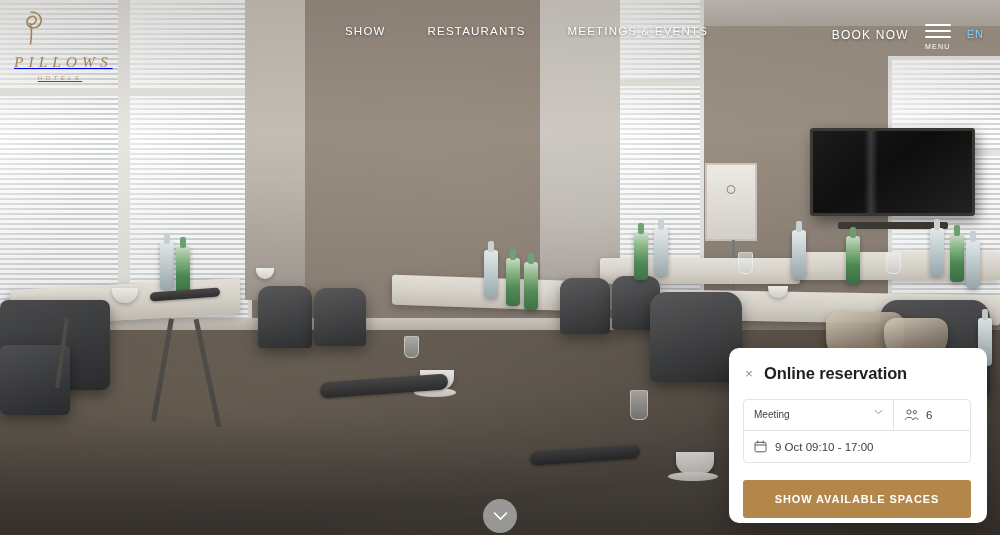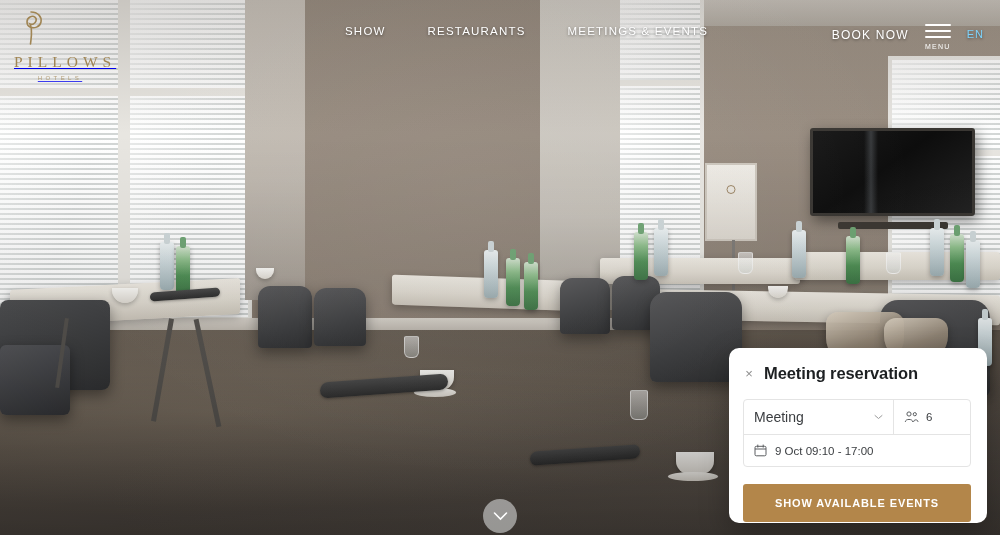--- a/index.html
+++ b/index.html
@@ -187,21 +187,21 @@
     position: absolute; inset: 0;
     background:
       radial-gradient(ellipse at 48% 35%, rgba(255,255,255,.06), transparent 60%),
       linear-gradient(180deg, rgba(60,52,44,.18) 0%, rgba(0,0,0,0) 25%, rgba(0,0,0,.10) 70%, rgba(0,0,0,.30) 100%);
   }
 
   
   .header {
     position: absolute; left: 0; top: 0; width: 100%; height: 72px; z-index: 20;
   }
-  .logo { position: absolute; left: 14px; top: 8px; width: 92px; text-align: center; }
+  .logo { position: absolute; left: 14px; top: 8px; width: 92px; text-align: center; font-style: italic; }
   .logo-mark { display: block; margin: 0 auto 6px; }
   .logo-word {
     display: block; color: #a08554; font-size: 15.5px; letter-spacing: 5px;
     font-family: "Liberation Serif", serif; line-height: 1;
   }
   .logo-sub {
     display: block; color: #a08554; font-size: 6px; letter-spacing: 3.4px;
     margin-top: 5px; opacity: .75;
   }
 
@@ -252,22 +252,22 @@
   .resv-head { display: flex; align-items: center; gap: 9px; margin-bottom: 16px; }
   .resv-close {
     font-size: 13px; color: #8d8d8d; cursor: pointer; line-height: 1;
     width: 12px; text-align: center;
   }
   .resv-title { font-size: 16.5px; color: #1d2022; font-weight: 700; letter-spacing: -.1px; }
 
   .fields { border: 1px solid #e4e4e4; border-radius: 4px; overflow: hidden; }
   .fields-top { display: flex; border-bottom: 1px solid #e4e4e4; }
   .field-type {
-    flex: 1 1 auto; display: flex; align-items: center; justify-content: space-between;
-    padding: 9px 10px; font-size: 14px; color: #3a3d40; cursor: pointer;
+    flex: 1 1 auto; display: flex; align-items: flex-start; justify-content: space-between;
+    padding: 9px 10px; font-size: 10px; color: #3a3d40; cursor: pointer;
     border-right: 1px solid #e4e4e4;
   }
   .field-guests {
     width: 76px; display: flex; align-items: center; gap: 7px;
     padding: 9px 10px; font-size: 11.5px; color: #3a3d40; cursor: pointer;
   }
   .field-date {
     display: flex; align-items: center; gap: 8px;
     padding: 9px 10px; font-size: 11.5px; color: #3a3d40; cursor: pointer;
   }
@@ -412,21 +412,21 @@
       <svg width="15" height="10" viewBox="0 0 15 10">
         <path d="M1.5 2 L7.5 8 L13.5 2" fill="none" stroke="#ffffff" stroke-width="1.6" stroke-linecap="round"></path>
       </svg>
     </span>
   </div>
 
   <div class="resv-card">
 
     <div class="resv-head">
       <span class="resv-close">×</span>
-      <span class="resv-title">Meeting reservation</span>
+      <span class="resv-title">Online reservation</span>
     </div>
 
     <div class="fields">
       <div class="fields-top">
 
         <div class="field-type">
           <span>Meeting</span>
           <span class="chev">
             <svg width="9" height="6" viewBox="0 0 9 6">
               <path d="M1 1.5 L4.5 4.5 L8 1.5" fill="none" stroke="#9a9a9a" stroke-width="1" stroke-linecap="round"></path>
@@ -452,16 +452,16 @@
           <svg width="13" height="13" viewBox="0 0 13 13">
             <rect x="1" y="2.3" width="11" height="9.5" rx="1.3" fill="none" stroke="#5a5d60" stroke-width="1"></rect>
             <path d="M1 5 H12" stroke="#5a5d60" stroke-width="1"></path>
             <path d="M3.8 1 V3.2 M9.2 1 V3.2" stroke="#5a5d60" stroke-width="1" stroke-linecap="round"></path>
           </svg>
         </span>
         <span>9 Oct 09:10 - 17:00</span>
       </div>
     </div>
 
-    <button class="cta">SHOW AVAILABLE EVENTS</button>
+    <button class="cta">SHOW AVAILABLE SPACES</button>
   </div>
 
 </div>
 
 </body></html>

